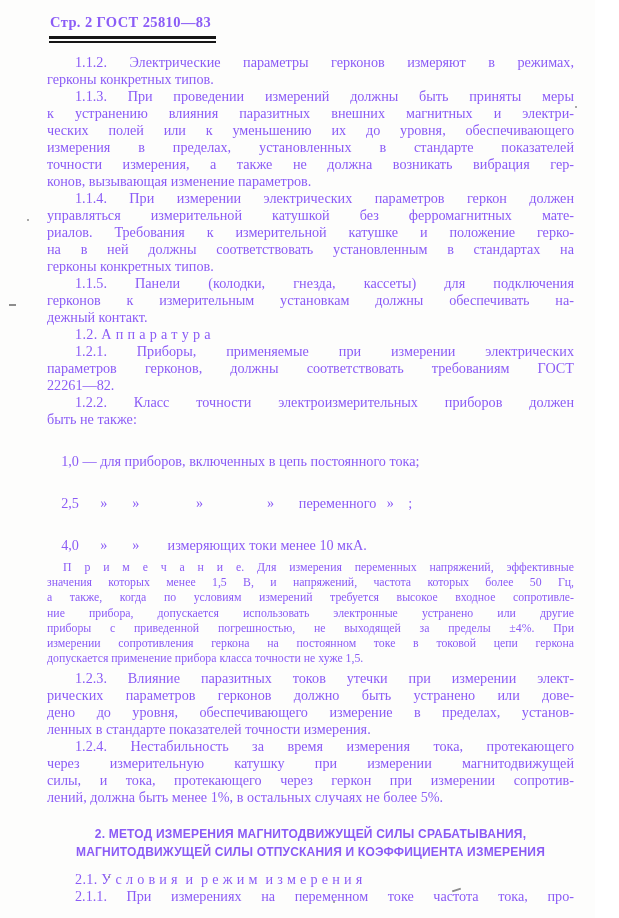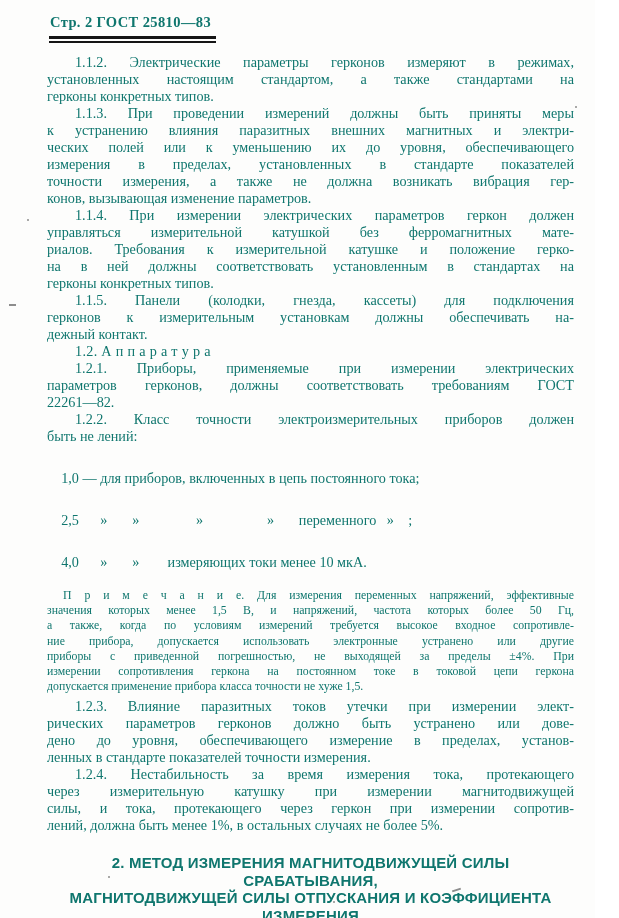--- a/index.html
+++ b/index.html
@@ -1,66 +1,65 @@
 <!DOCTYPE html>
 <html lang="ru"><head>
 <meta charset="utf-8">
 <style>
   html,body { margin:0; padding:0; }
   body { width:619px; height:918px; background:#ffffff; }
   .page {
     position:relative; width:595px; height:918px;
     background:#fdfdfc; overflow:hidden;
-    font-family:"Liberation Serif", serif; color:#0f766e;
+    font-family:"Liberation Serif", serif; color:#8b5cf6;
   }
   .hdr {
     position:absolute; left:50px; top:14px;
     font-weight:bold; font-size:14.5px; letter-spacing:0.4px;
     white-space:pre;
   }
   .hdr-rule { position:absolute; left:49px; top:36px; width:167px; }
   .hdr-rule .r1 { height:3px; background:#151515; }
   .hdr-rule .r2 { height:1.5px; background:#151515; margin-top:2px; }
 
   main.text {
     position:absolute; left:47px; top:54px; width:527px;
     font-size:14.2px; line-height:17px;
   }
   .blk { margin:0; }
   .ln { min-height:1em; }
   .jst { text-align:justify; text-align-last:justify; }
   .ind { text-indent:28px; }
   .blk.list .ln { white-space:pre;margin-top:25px; }
   .blk.spaced .ln { white-space:pre-wrap; letter-spacing:0.3px; }
-  .blk.note { font-size:11.8px; line-height:15.2px; margin:17px 0 4px; }
+  .blk.note { font-size:11.8px; line-height:15.2px; margin:6px 0 4px; }
   .blk.note .ind { text-indent:16px; }
   .blk.heading {
     font-family:"Liberation Sans", sans-serif; font-weight:bold;
-    font-size:15px; line-height:17.5px; text-align:center;
+    font-size:12px; line-height:17.5px; text-align:center;
     margin:20px 6px 10px 6px; letter-spacing:0.2px;
   }
   .spk { position:absolute; background:#8d8d8d; }
   .spk.dot { width:2px; height:2px; border-radius:50%; }
   .spk.dash { width:7px; height:2px; }
   .spk.tick { width:4px; height:2px; transform:rotate(-18deg); }
 </style>
 </head>
 <body>
 
 <div class="page">
   <div class="hdr">Стр. 2 ГОСТ 25810—83</div>
   <div class="hdr-rule">
     <div class="r1"></div>
     <div class="r2"></div>
   </div>
 
   <main class="text" id="doc">
       <div class="blk para">
         <div class="ln ind jst">1.1.2. Электрические параметры герконов измеряют в режимах,</div>
-        <div class="ln jst">установленных настоящим стандартом, а также стандартами на</div>
         <div class="ln">герконы конкретных типов.</div>
       </div>
       <div class="blk para">
         <div class="ln ind jst">1.1.3. При проведении измерений должны быть приняты меры</div>
         <div class="ln jst">к устранению влияния паразитных внешних магнитных и электри-</div>
         <div class="ln jst">ческих полей или к уменьшению их до уровня, обеспечивающего</div>
         <div class="ln jst">измерения в пределах, установленных в стандарте показателей</div>
         <div class="ln jst">точности измерения, а также не должна возникать вибрация гер-</div>
         <div class="ln">конов, вызывающая изменение параметров.</div>
       </div>
@@ -79,21 +78,21 @@
       <div class="blk spaced">
         <div class="ln ind">1.2. А п п а р а т у р а</div>
       </div>
       <div class="blk para">
         <div class="ln ind jst">1.2.1. Приборы, применяемые при измерении электрических</div>
         <div class="ln jst">параметров герконов, должны соответствовать требованиям ГОСТ</div>
         <div class="ln">22261—82.</div>
       </div>
       <div class="blk para">
         <div class="ln ind jst">1.2.2. Класс точности электроизмерительных приборов должен</div>
-        <div class="ln">быть не лений:</div>
+        <div class="ln">быть не также:</div>
       </div>
       <div class="blk list">
         <div class="ln">    1,0 — для приборов, включенных в цепь постоянного тока;</div>
         <div class="ln">    2,5      »       »                »                  »       переменного   »    ;</div>
         <div class="ln">    4,0      »       »        измеряющих токи менее 10 мкА.</div>
       </div>
       <div class="blk note">
         <div class="ln ind jst">П р и м е ч а н и е.  Для измерения переменных напряжений, эффективные</div>
         <div class="ln jst">значения которых менее 1,5 В, и напряжений, частота которых более 50 Гц,</div>
         <div class="ln jst">а также, когда по условиям измерений требуется высокое входное сопротивле-</div>

